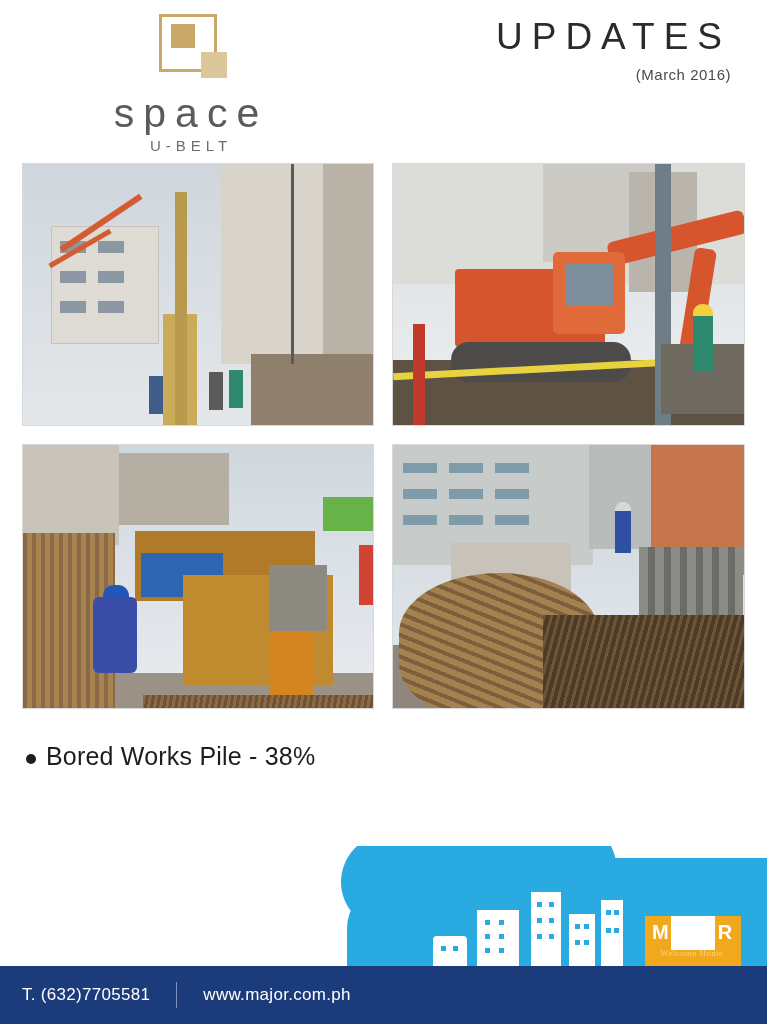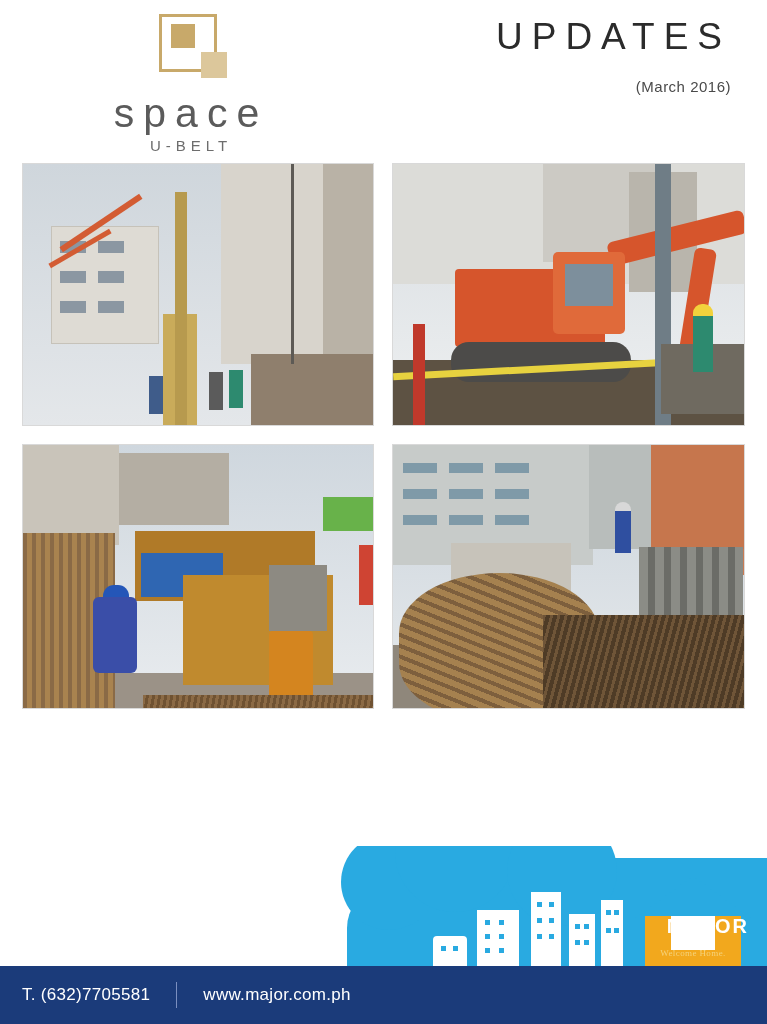--- a/index.html
+++ b/index.html
@@ -37,21 +37,21 @@
   }
 
   .title-block { position: absolute; right: 36px; top: 14px; text-align: right; width: 380px; }
   .title-1 {
     font-size: 31px; font-weight: bold; letter-spacing: 1.5px; color: #1b1b1b;
   }
   .title-2 {
     font-size: 37px; font-weight: 300; letter-spacing: 9px; color: #2b2b2b; margin-top: 2px;
   }
   .title-3 {
-    font-size: 15px; color: #4a4a4a; margin-top: 20px; letter-spacing: 0.5px;
+    font-size: 15px; color: #4a4a4a; margin-top: 8px; letter-spacing: 0.5px;
   }
 
   
   .grid {
     position: absolute; left: 22px; top: 163px;
     width: 723px; height: 553px;
     display: grid;
     grid-template-columns: 352px 353px;
     grid-template-rows: 263px 265px;
     gap: 18px 18px;
@@ -160,21 +160,21 @@
     border-left:60px solid transparent; border-right:60px solid transparent;
     border-bottom:44px solid #29aae1;
   }
   .house .wall {
     position:absolute; left:12px; top:40px; width:96px; height:72px; background:#f2a81d;
   }
   .house .notch {
     position:absolute; left:38px; top:40px; width:44px; height:34px; background:#fff;
   }
   .brandname {
-    position:absolute; right:18px; bottom:28px; text-align:right; width:112px;
+    position:absolute; right:18px; bottom:22px; text-align:center; width:112px;
     font-size:20px; font-weight:bold; color:#fff; letter-spacing:2px;
   }
   .brandtag {
     position:absolute; right:18px; bottom:8px; text-align:center; width:112px;
     font-size:9px; color:#f5d27a; letter-spacing:.4px;font-family:Liberation Serif, serif;
   }
 
   
   .footer {
     position:absolute; left:0; bottom:0; width:767px; height:58px;
@@ -289,20 +289,24 @@
       <div class="shed"></div>
       <div class="grd"></div>
       <div class="tubes"></div>
       <div class="cage"></div>
       <div class="bundle"></div>
       <div class="helmet"></div>
         <div class="worker"></div>
     </div>
   </div>
 
+  <div class="caption">
+    <div class="bullet"></div>
+    <div class="caption-text">Bored Works Pile - 38%</div>
+  </div>
 
   <div class="footer-art">
     <div class="cloud-band"></div>
     <div class="cloud-bump" style="right:330px; bottom:36px; width:96px; height:96px;"></div>
     <div class="cloud-bump" style="right:252px; bottom:54px; width:120px; height:120px;"></div>
     <div class="cloud-bump" style="right:150px; bottom:40px; width:110px; height:110px;"></div>
 
     <div class="city">
       <i style="right:248px; width:42px; height:56px;">
         <span style="left:8px; top:10px;"></span>

